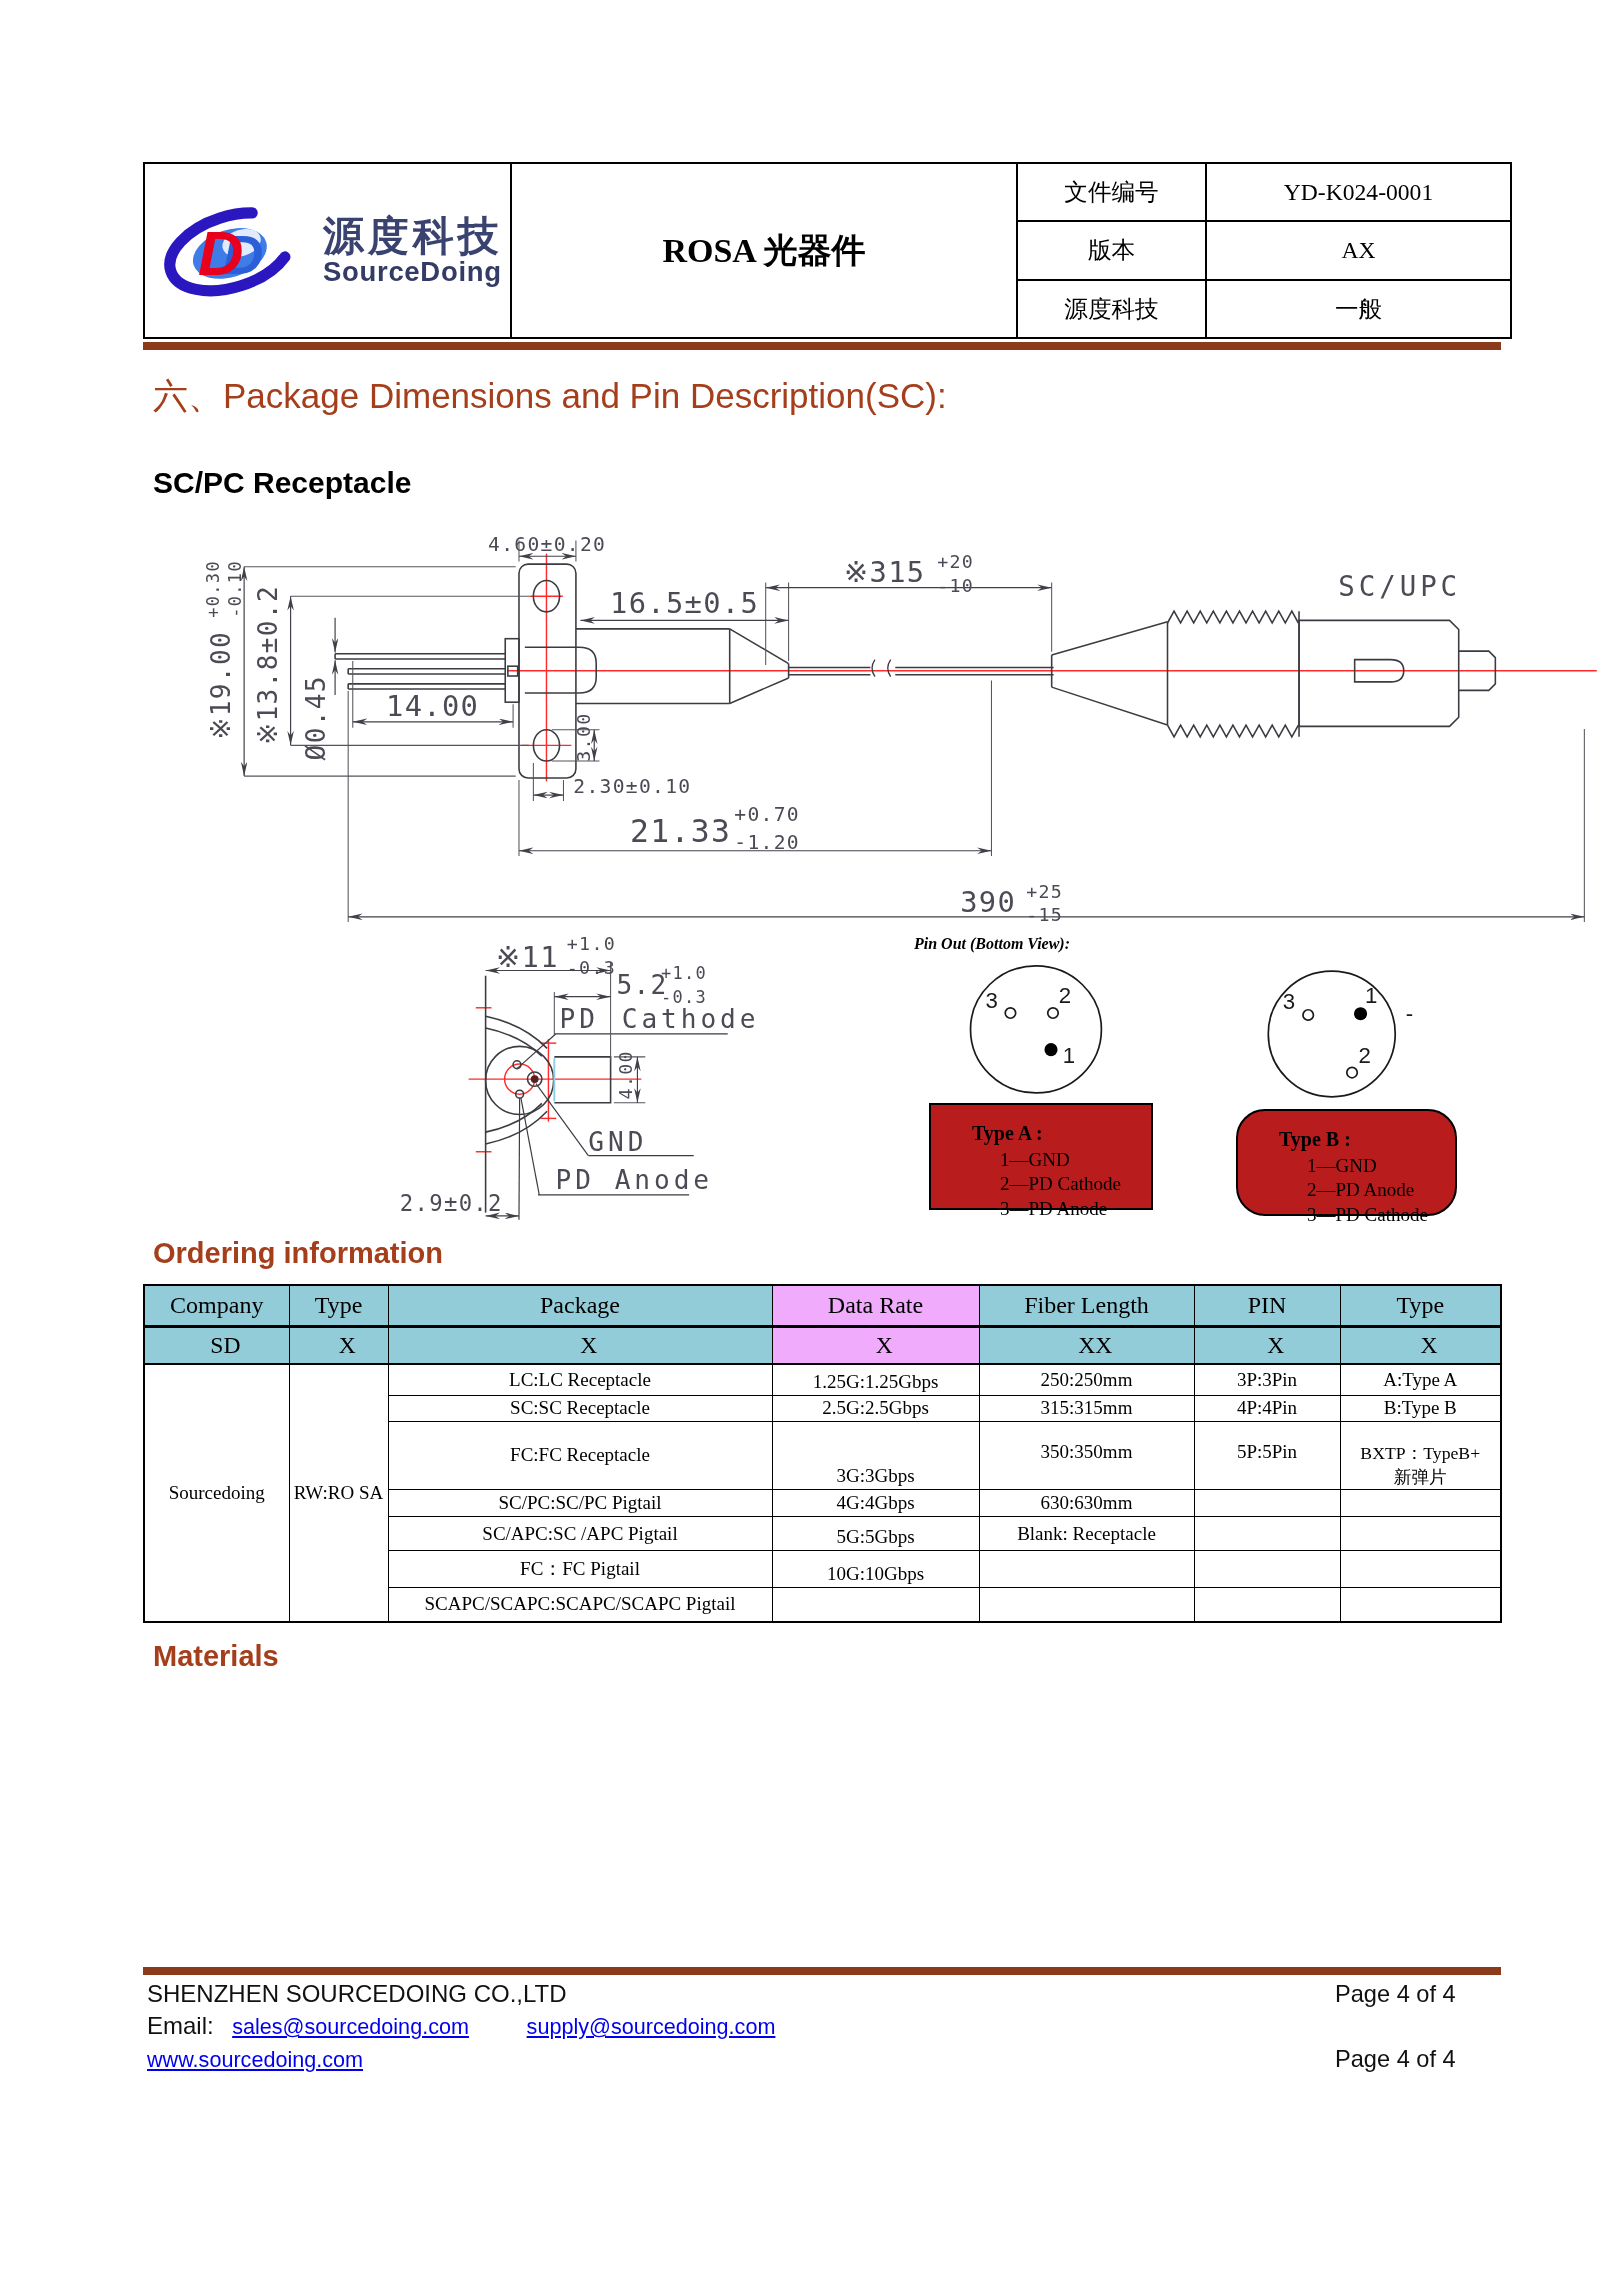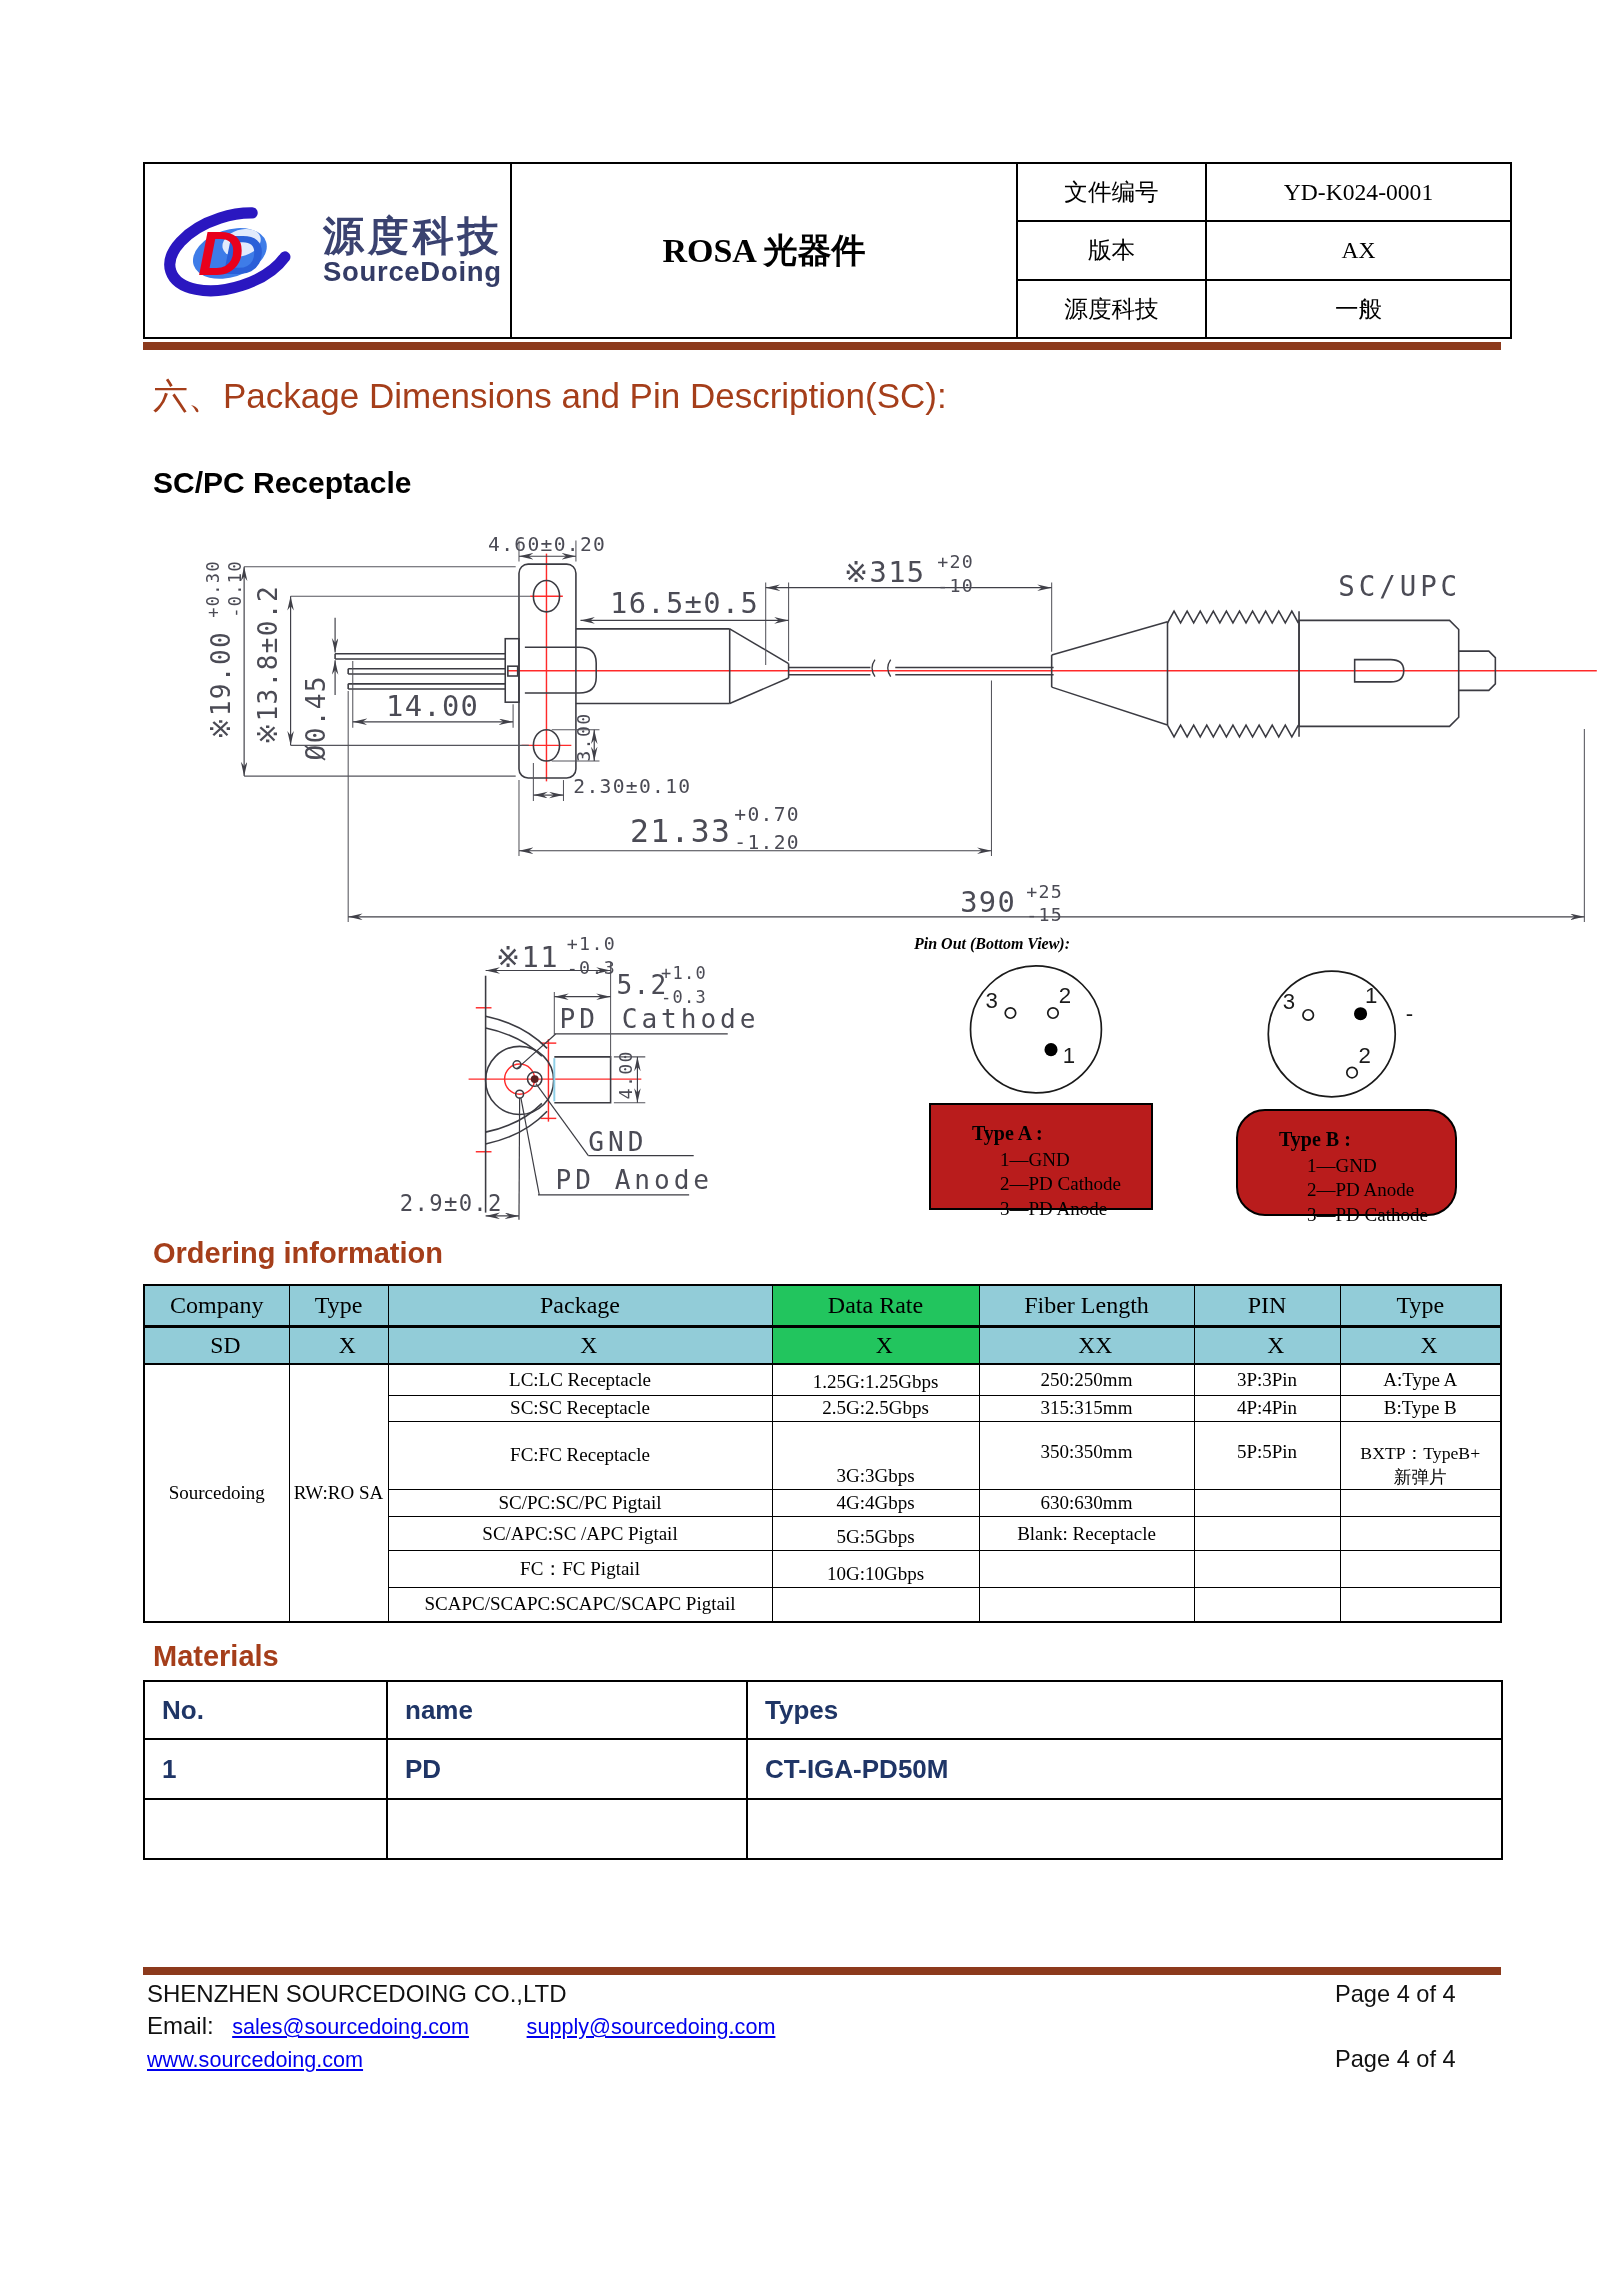--- a/index.html
+++ b/index.html
@@ -39,21 +39,21 @@
   .type-box .tb-title{font-weight:bold;font-size:20px;margin:17px 0 3.9px 41px;}
   .type-box .tb-item{font-size:19px;margin:2.6px 0 0 69px;line-height:1.15;}
   
   .order-table{position:absolute;left:143px;top:1284px;width:1358px;border:2.6px solid #000;
     table-layout:fixed;}
   .order-table td{border:1.3px solid #000;text-align:center;vertical-align:middle;
     padding:0 2.6px;font-size:19px;overflow:hidden;}
   .order-table tr.hdr td{background:#92ccd8;font-size:24px;border-bottom:3.3px solid #000;}
   .order-table tr.code td{background:#92ccd8;font-size:23.6px;border-bottom:2.6px solid #000;padding-left:20px;}
   .order-table td.dr{background:#9fc8f2;}
-  .order-table tr.hdr td.dr,.order-table tr.code td.dr{background:#22c55e;}
+  .order-table tr.hdr td.dr,.order-table tr.code td.dr{background:#f0abfc;}
   .order-table td.vb{vertical-align:bottom;padding-bottom:2px;}
   .order-table td.vt{vertical-align:top;padding-top:19px;}
   .order-table td.body-dr{background:#ffffff;}
   
   .mat-table{position:absolute;left:143px;top:1680px;width:1358px;border:2.6px solid #000;
     table-layout:fixed;}
   .mat-table td{border:2px solid #000;vertical-align:middle;text-align:left;
     font-family:"Liberation Sans",sans-serif;font-weight:bold;font-size:26px;color:#1f3566;
     padding:0 0 0 17px;}
   
@@ -411,44 +411,20 @@
       <td>SCAPC/SCAPC:SCAPC/SCAPC Pigtail</td>
       <td class="body-dr"></td>
       <td></td>
       <td></td>
       <td></td>
     </tr>
   </tbody>
     </table>
 
   <div class="h-rust" style="left:153px;top:1640px;">Materials</div>
-  <table class="mat-table">
-    <colgroup>
-        <col style="width:243px">
-        <col style="width:360px">
-        <col style="width:755px">
-      </colgroup>
-    <tbody>
-        <tr style="height:58px">
-      <td>No.</td>
-      <td>name</td>
-      <td>Types</td>
-    </tr>
-    <tr style="height:60px">
-      <td>1</td>
-      <td>PD</td>
-      <td>CT-IGA-PD50M</td>
-    </tr>
-    <tr style="height:60px">
-      <td></td>
-      <td></td>
-      <td></td>
-    </tr>
-  </tbody>
-    </table>
 
   <div class="rust-bar" style="top:1967px;"></div>
   <div class="footer-line" style="top:1980px;">SHENZHEN SOURCEDOING CO.,LTD</div>
   <div class="page-num" style="top:1981px;">Page 4 of 4</div>
   <div class="footer-line" style="top:2012px;">
     <span>Email:</span>
     <a class="flink" href="#" style="margin-left:11.8px;">sales@sourcedoing.com</a>
     <a class="flink" href="#" style="margin-left:51px;">supply@sourcedoing.com</a>
   </div>
   <div class="footer-line" style="top:2045px;">

